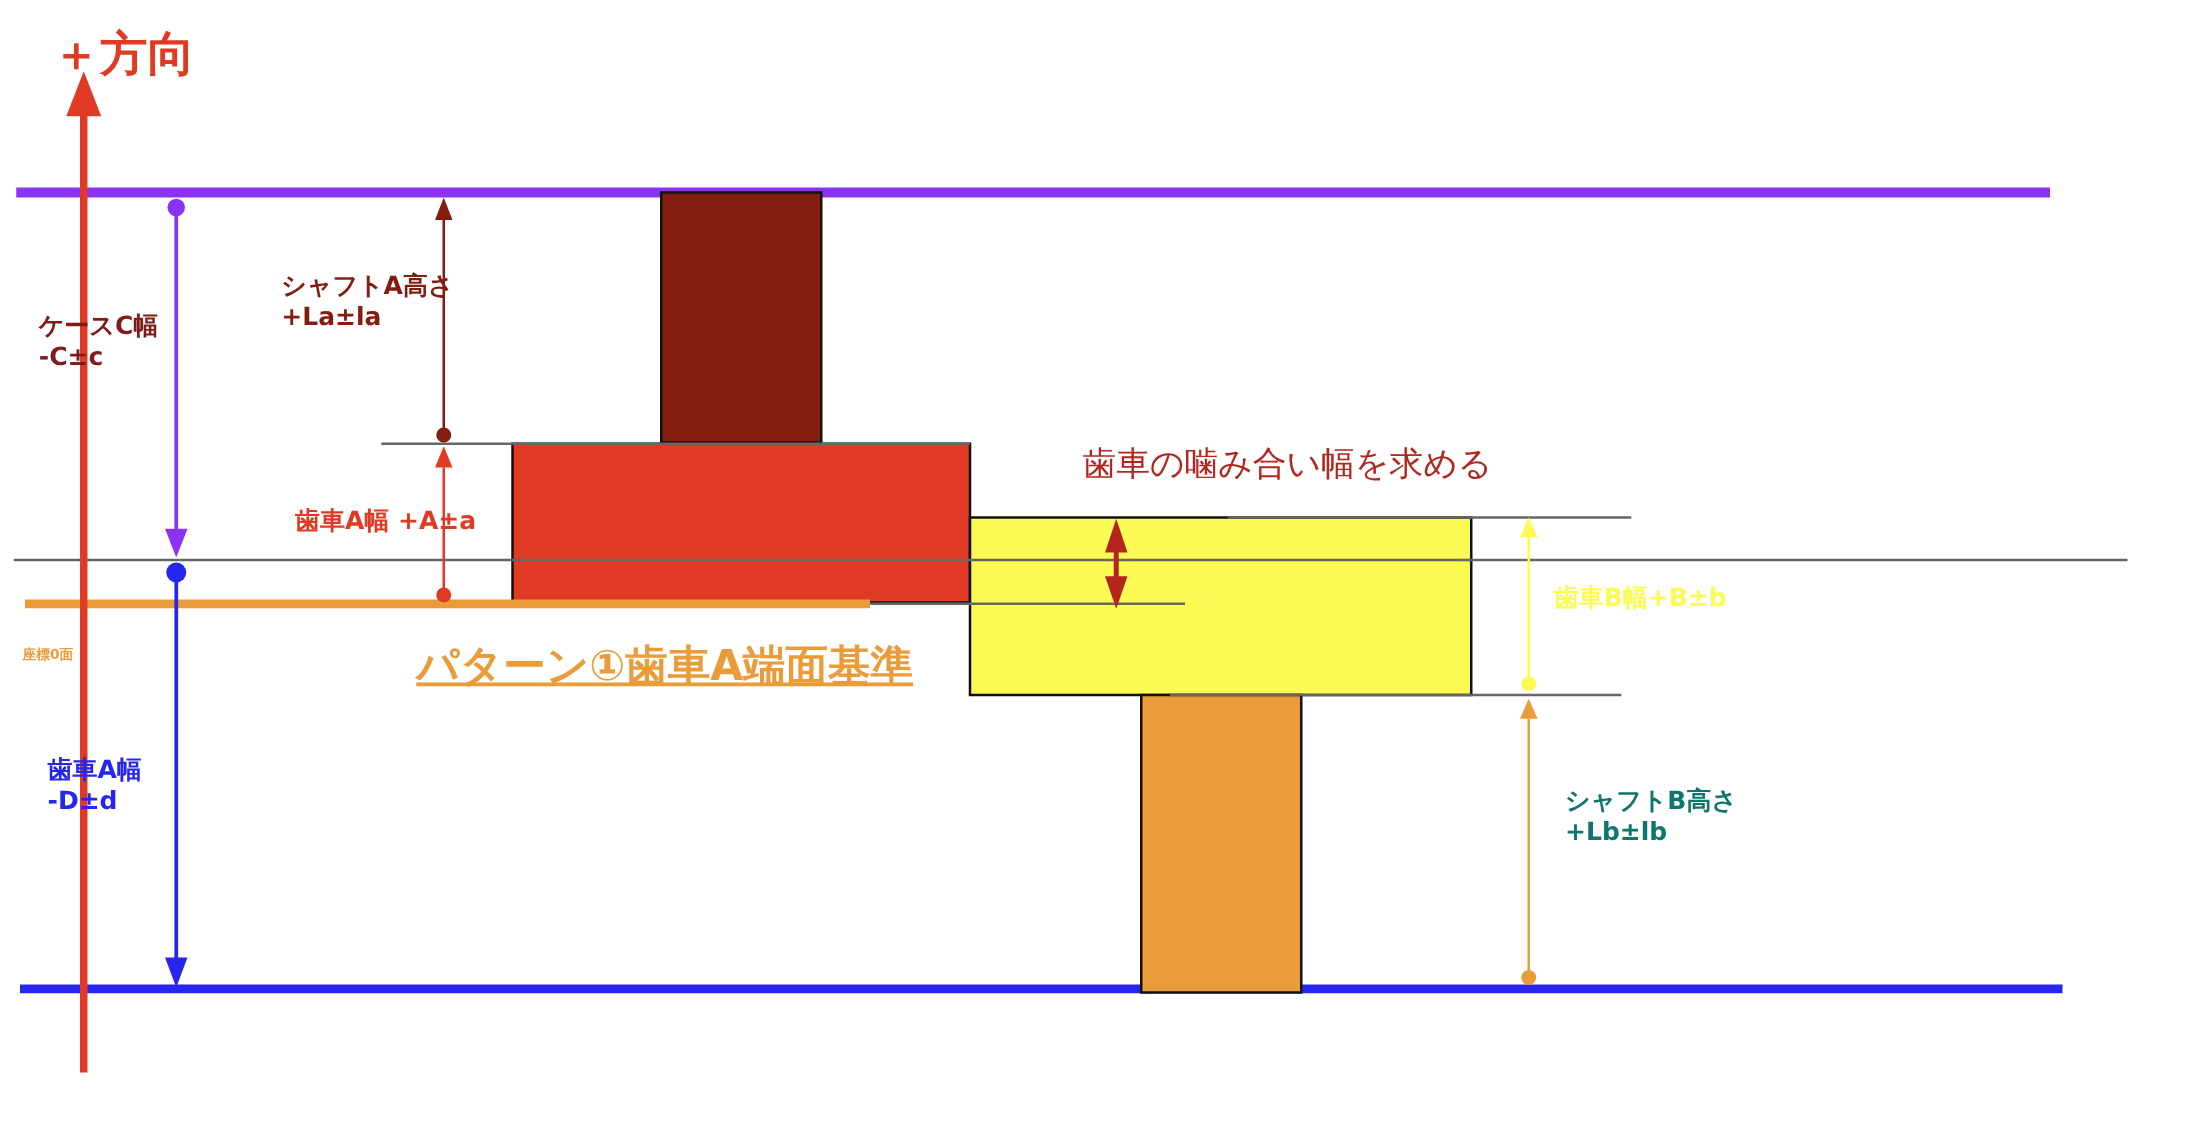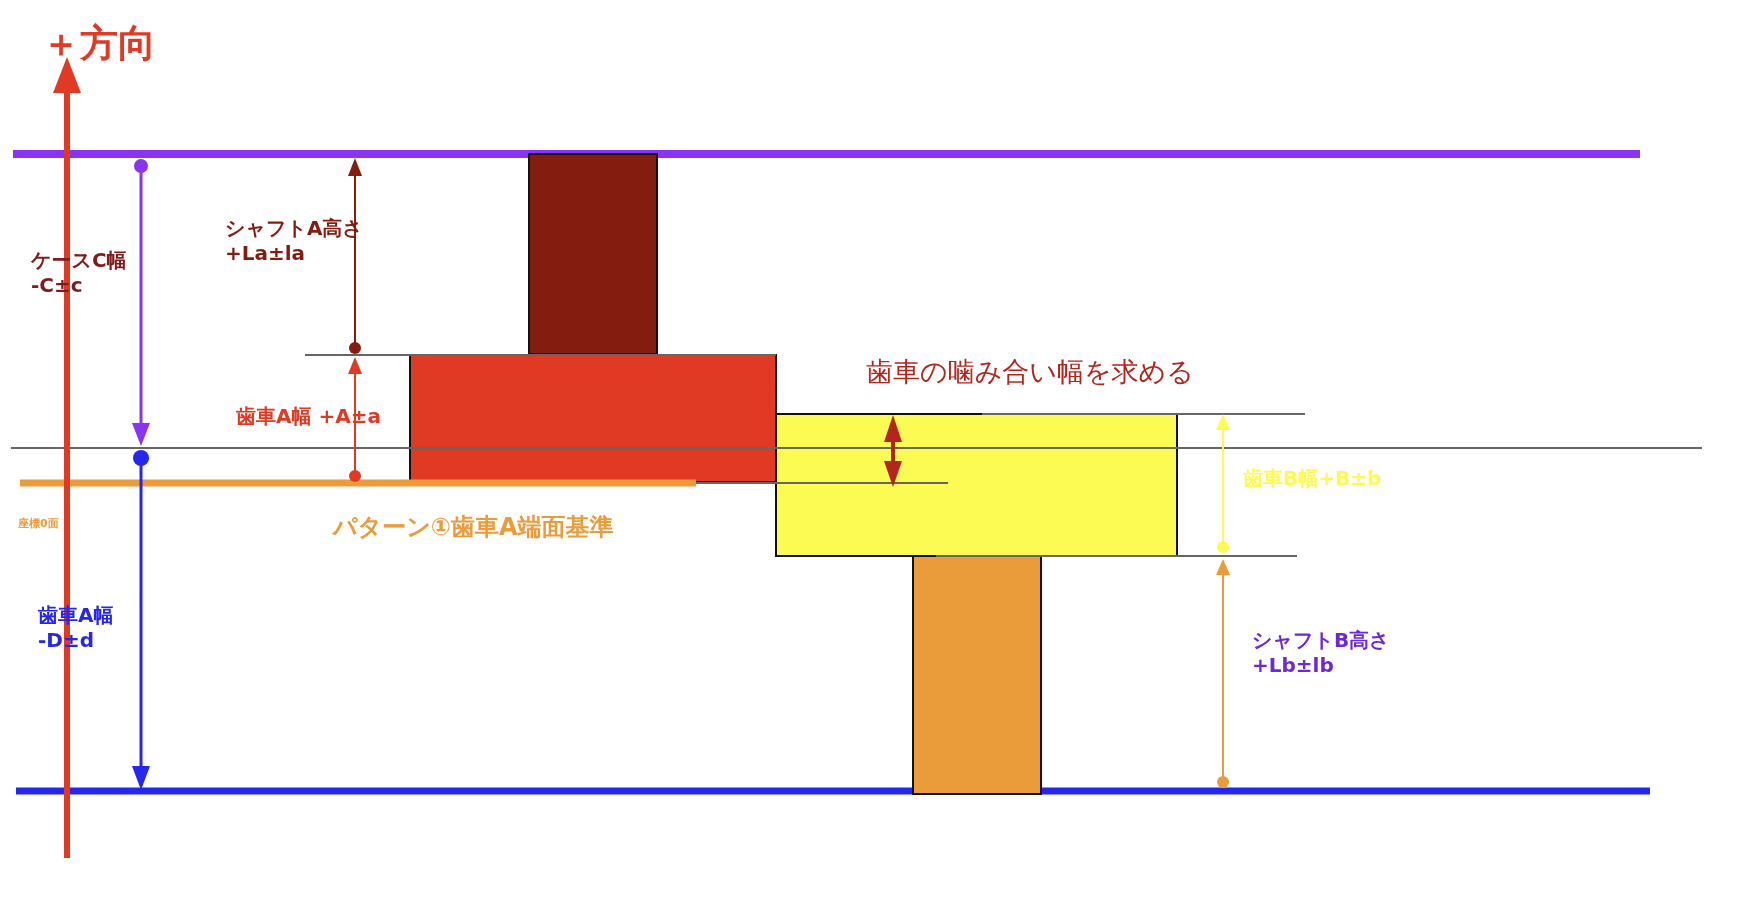--- a/index.html
+++ b/index.html
@@ -3,21 +3,21 @@
 <meta charset="utf-8">
 <style>
   html, body { margin: 0; padding: 0; background: #ffffff; }
   body { width: 1756px; height: 907px; position: relative; overflow: hidden;
          font-family: "DejaVu Sans", "Liberation Sans", sans-serif; }
   svg.canvas { position: absolute; left: 0; top: 0; }
   .lbl { position: absolute; font-weight: bold; white-space: nowrap; line-height: 1.25; }
   .lbl-big { font-size: 38px; }
   .lbl-mid { font-size: 20px; }
   .lbl-title { font-size: 27px; font-weight: normal; }
-  .lbl-pattern { font-size: 24px; }
+  .lbl-pattern { font-size: 34px; text-decoration: underline; }
 </style>
 </head>
 <body>
 
 <svg class="canvas" width="1756" height="907" viewBox="0 0 1756 907">
   <defs>
     <marker id="ah-red" viewBox="0 0 10 10" refX="5" refY="5" markerWidth="3.2" markerHeight="4.2" orient="auto-start-reverse">
         <path d="M0,0 L10,5 L0,10 z" fill="#e03a24"></path>
       </marker>
   </defs>
@@ -99,16 +99,16 @@
 </div>
 
 <div class="lbl lbl-pattern" style="left:333px; top:512px; color:#eb9c3a;">パターン①歯車A端面基準</div>
 
 <div class="lbl lbl-title" style="left:866px; top:355px; color:#b3261e;text-align:right;">歯車の噛み合い幅を求める</div>
 
 <div class="lbl lbl-mid" style="left:1243px; top:466px; color:#fcfb54;text-align:center;">
   <span>歯車B幅</span><span>+B±b</span>
 </div>
 
-<div class="lbl lbl-mid" style="left:1252px; top:628px; color:#6d28d9;">
+<div class="lbl lbl-mid" style="left:1252px; top:628px; color:#0f766e;">
   <div>シャフトB高さ</div>
   <div>+Lb±lb</div>
 </div>
 
 </body></html>

